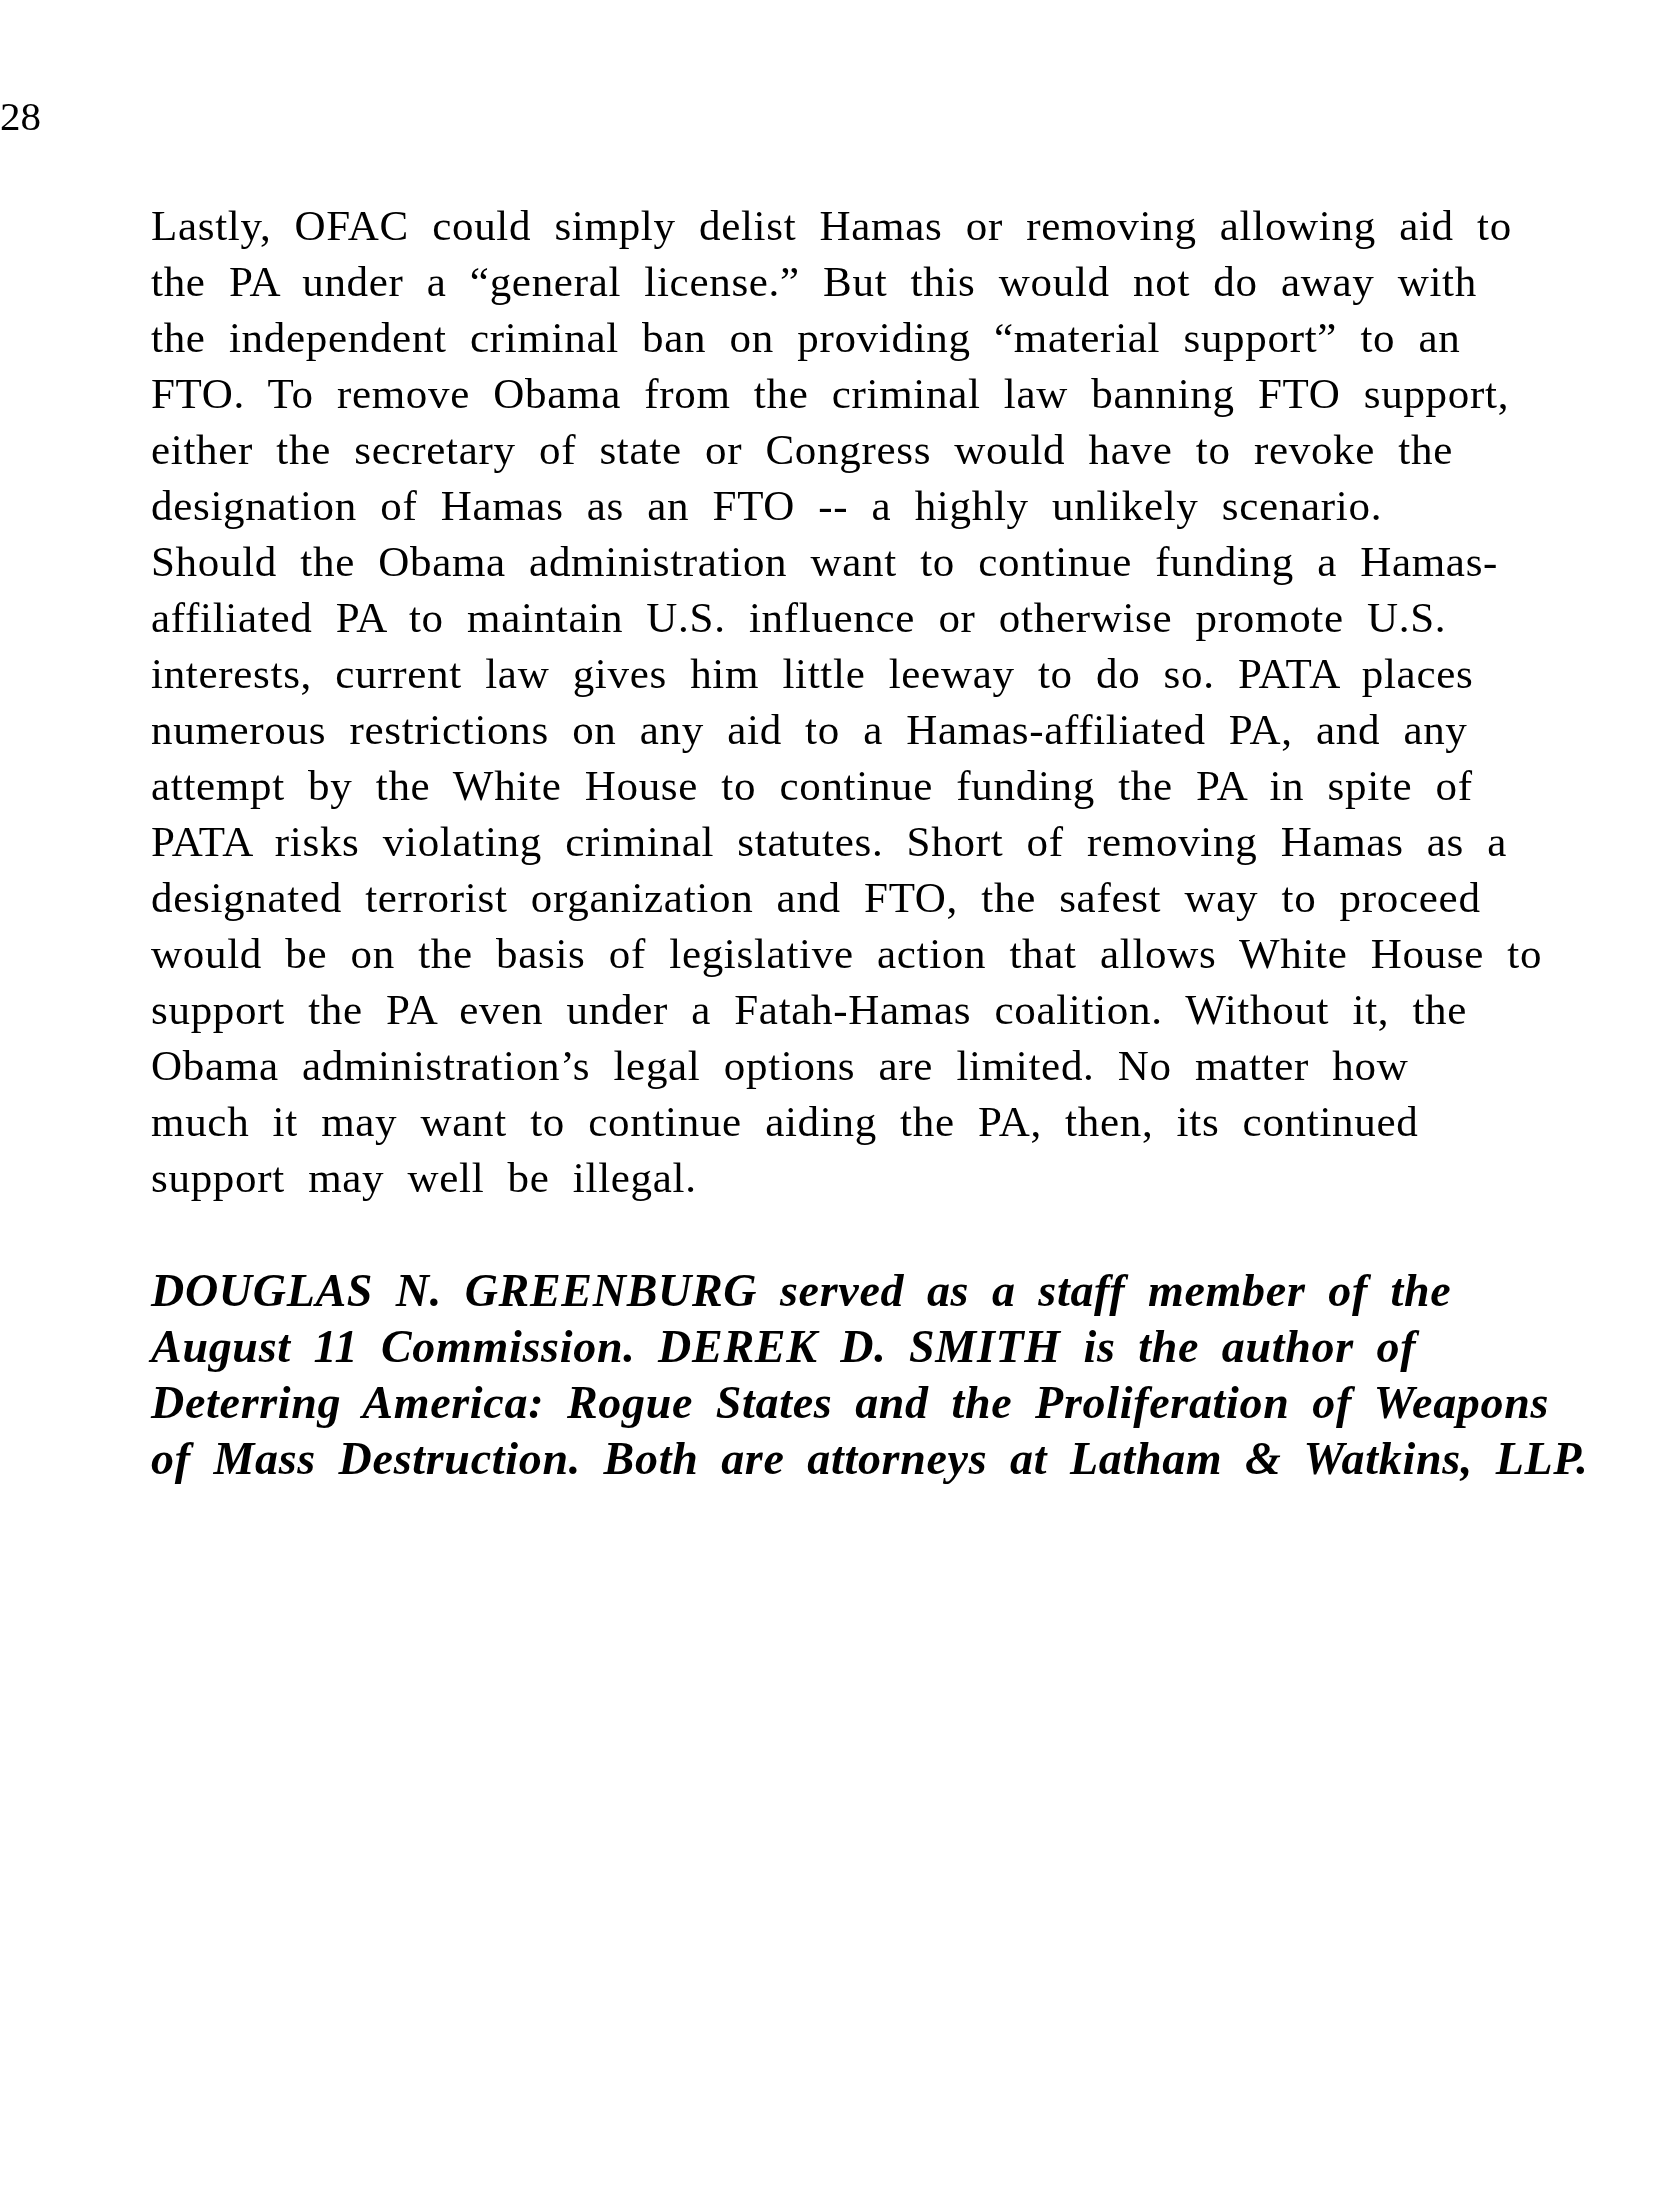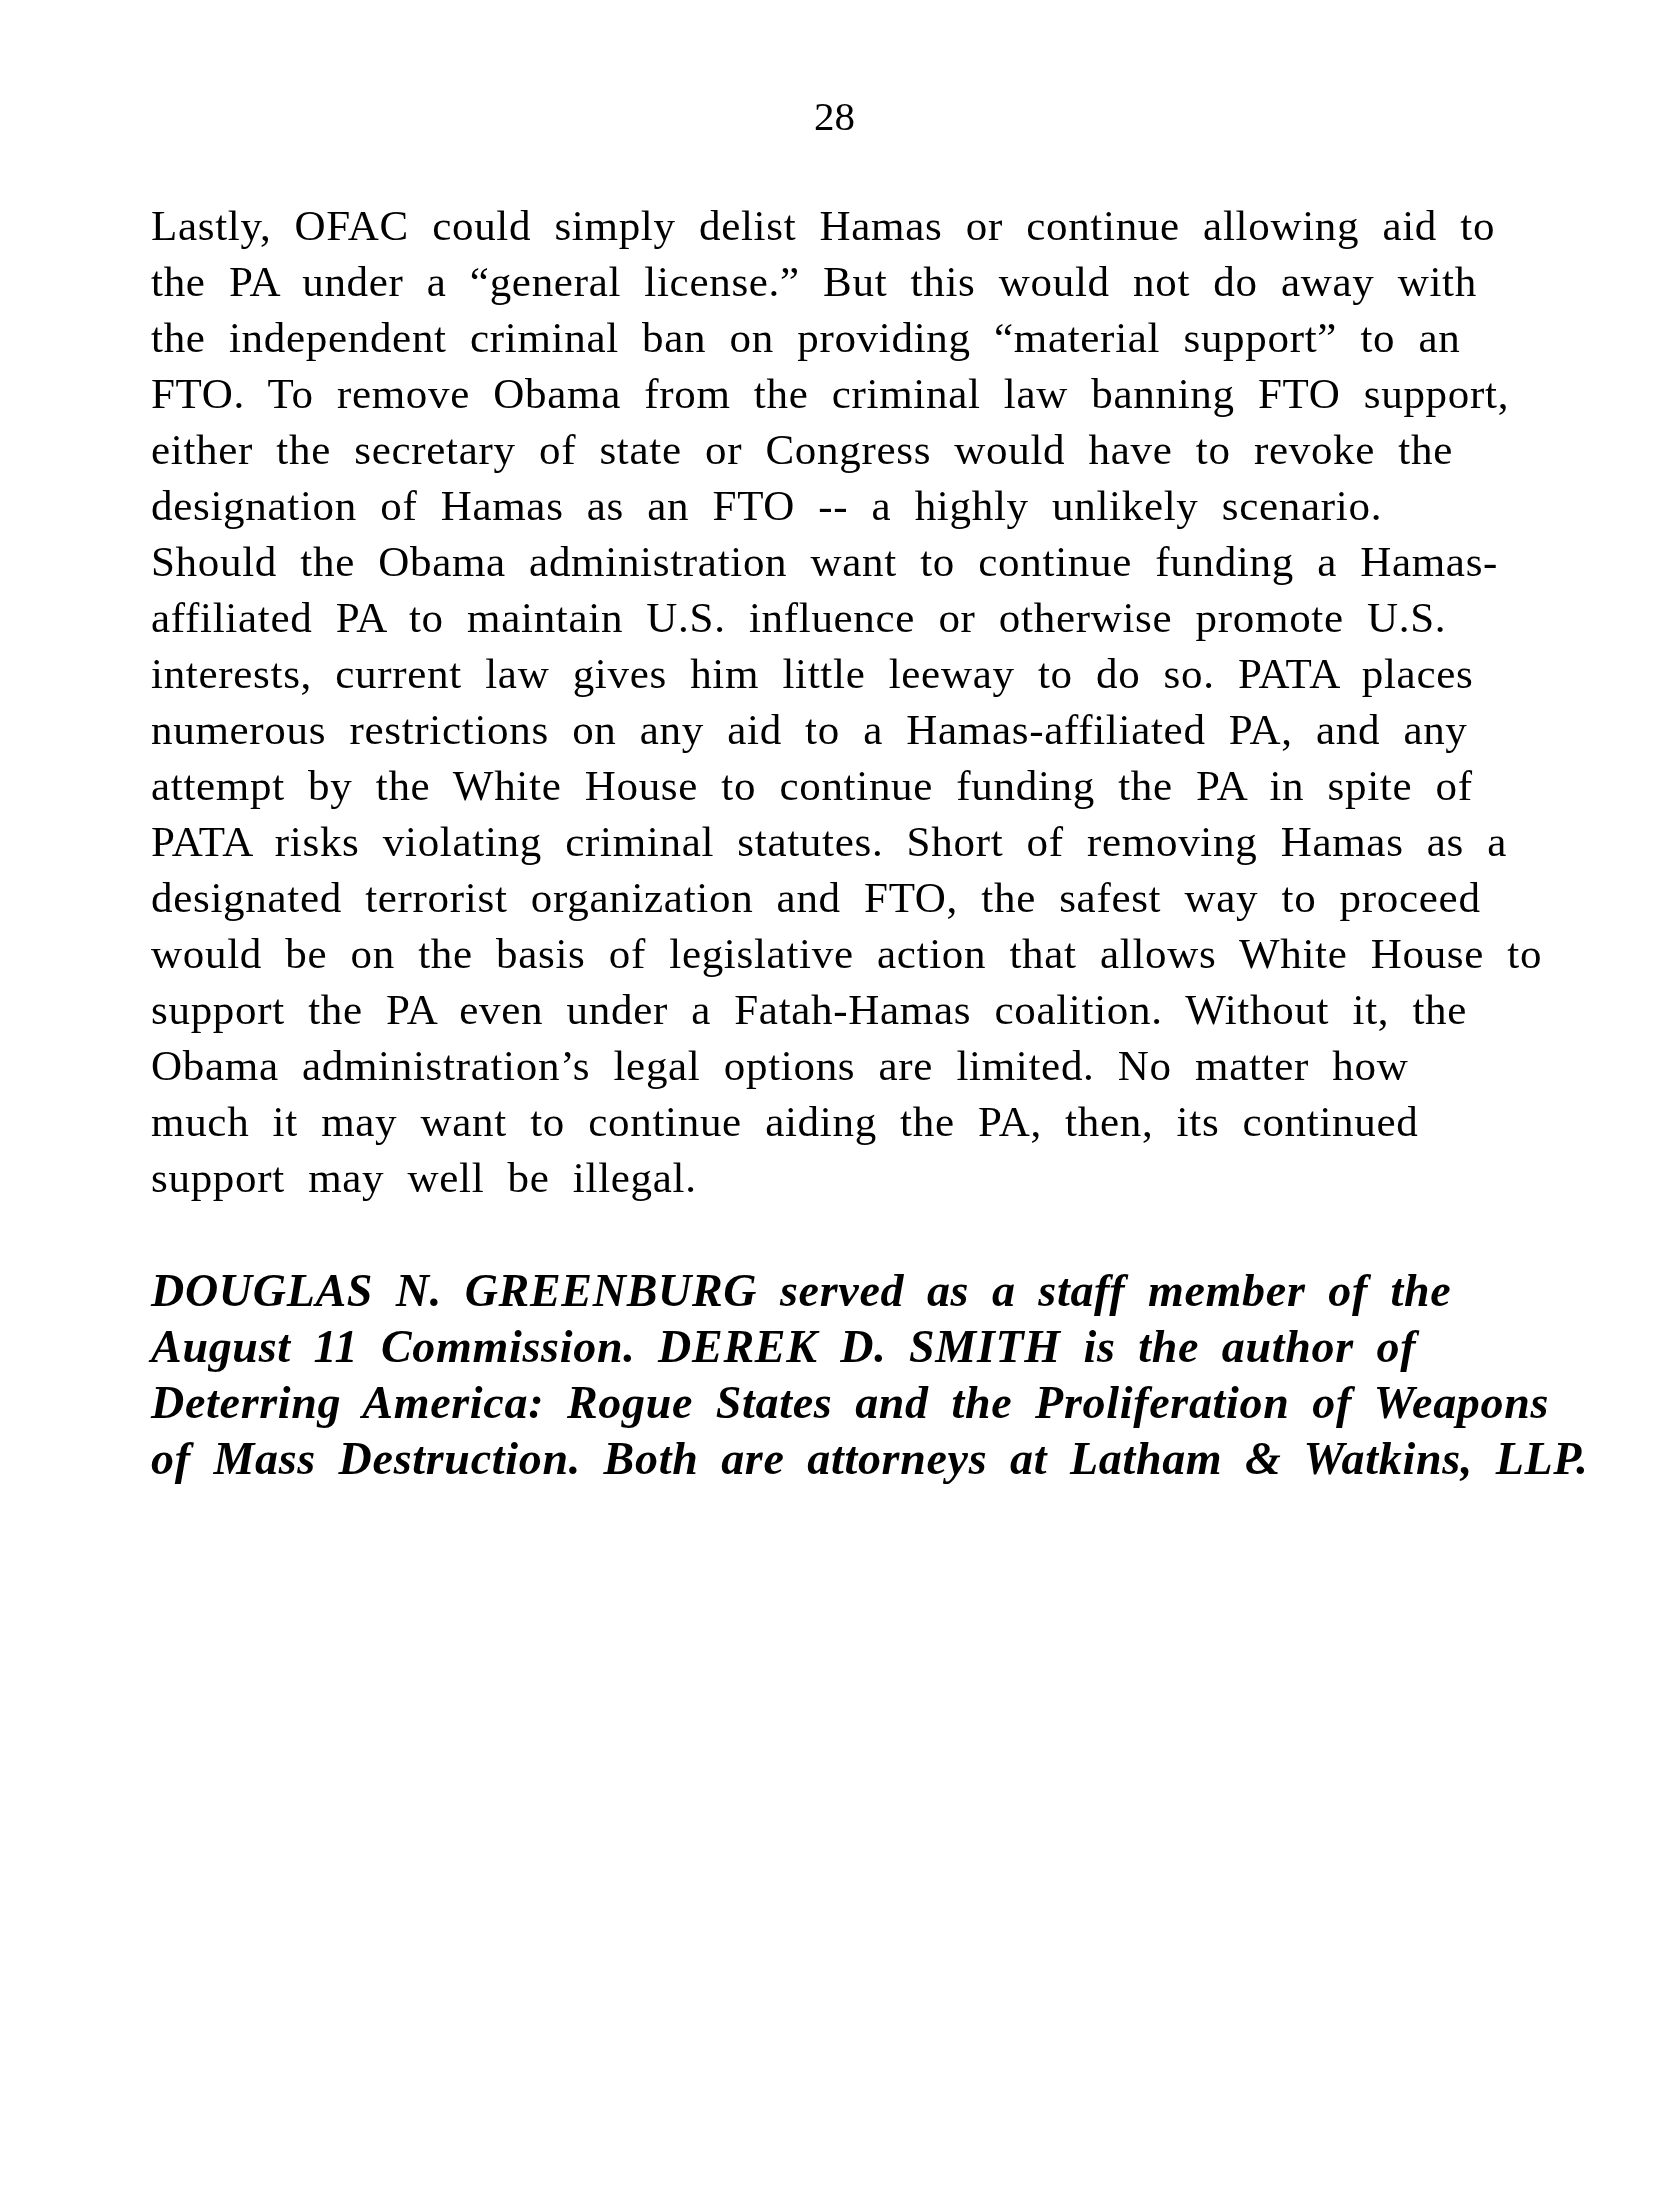--- a/index.html
+++ b/index.html
@@ -13,21 +13,21 @@
     height: 2205px;
     background: #ffffff;
     color: #000000;
     overflow: hidden;
   }
   .page-number {
     position: absolute;
     top: 96px;
     left: 0;
     right: 0;
-    text-align: center;
+    text-align: left;
     font-family: "Liberation Serif", serif;
     font-size: 41px;
     line-height: 41px;
     color: #000000;
   }
   .body-paragraph {
     position: absolute;
     left: 151px;
     top: 198px;
     font-family: "Liberation Serif", serif;
@@ -66,21 +66,21 @@
   }
 </style>
 </head>
 <body>
 
 <div class="page">
 
   <div class="page-number">28</div>
 
   <div class="body-paragraph">
-    <div class="tline">Lastly, OFAC could simply delist Hamas or continue allowing aid to</div>
+    <div class="tline">Lastly, OFAC could simply delist Hamas or removing allowing aid to</div>
     <div class="tline">the PA under a “general license.” But this would not do away with</div>
     <div class="tline">the independent criminal ban on providing “material support” to an</div>
     <div class="tline">FTO. To remove Obama from the criminal law banning FTO support,</div>
     <div class="tline">either the secretary of state or Congress would have to revoke the</div>
     <div class="tline">designation of Hamas as an FTO -- a highly unlikely scenario.</div>
     <div class="tline">Should the Obama administration want to continue funding a Hamas-</div>
     <div class="tline">affiliated PA to maintain U.S. influence or otherwise promote U.S.</div>
     <div class="tline">interests, current law gives him little leeway to do so. PATA places</div>
     <div class="tline">numerous restrictions on any aid to a Hamas-affiliated PA, and any</div>
     <div class="tline">attempt by the White House to continue funding the PA in spite of</div>

